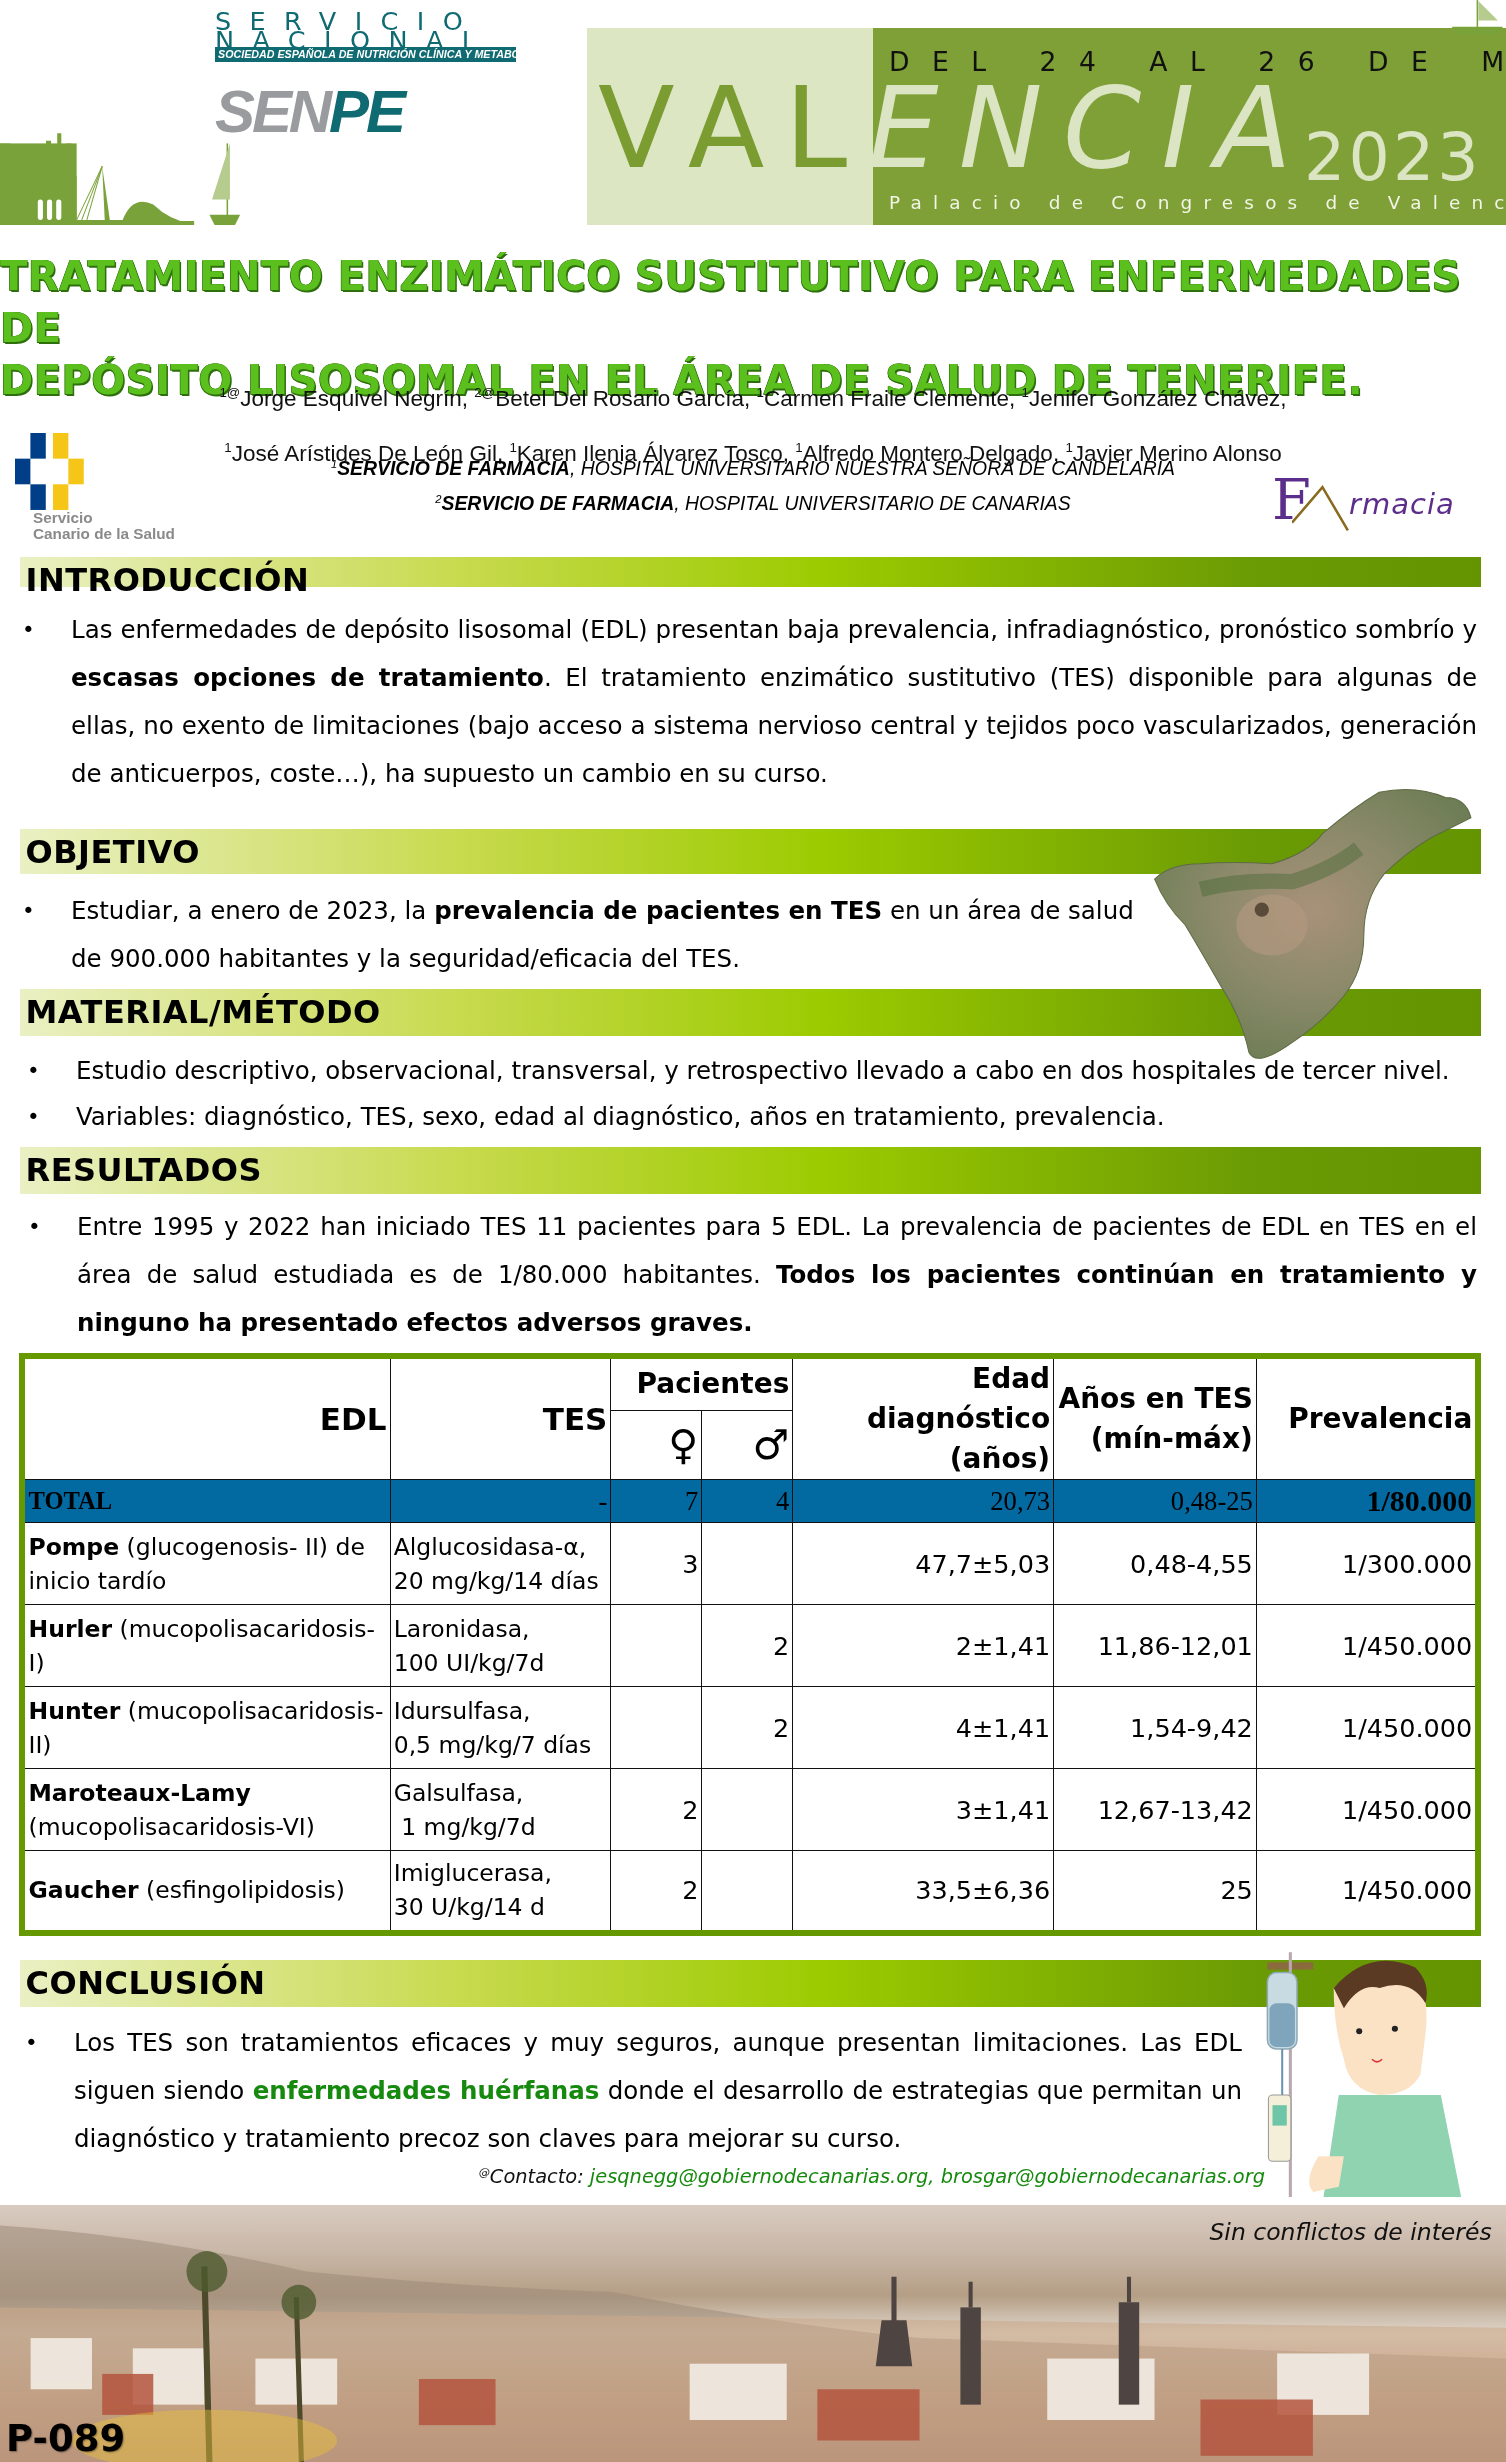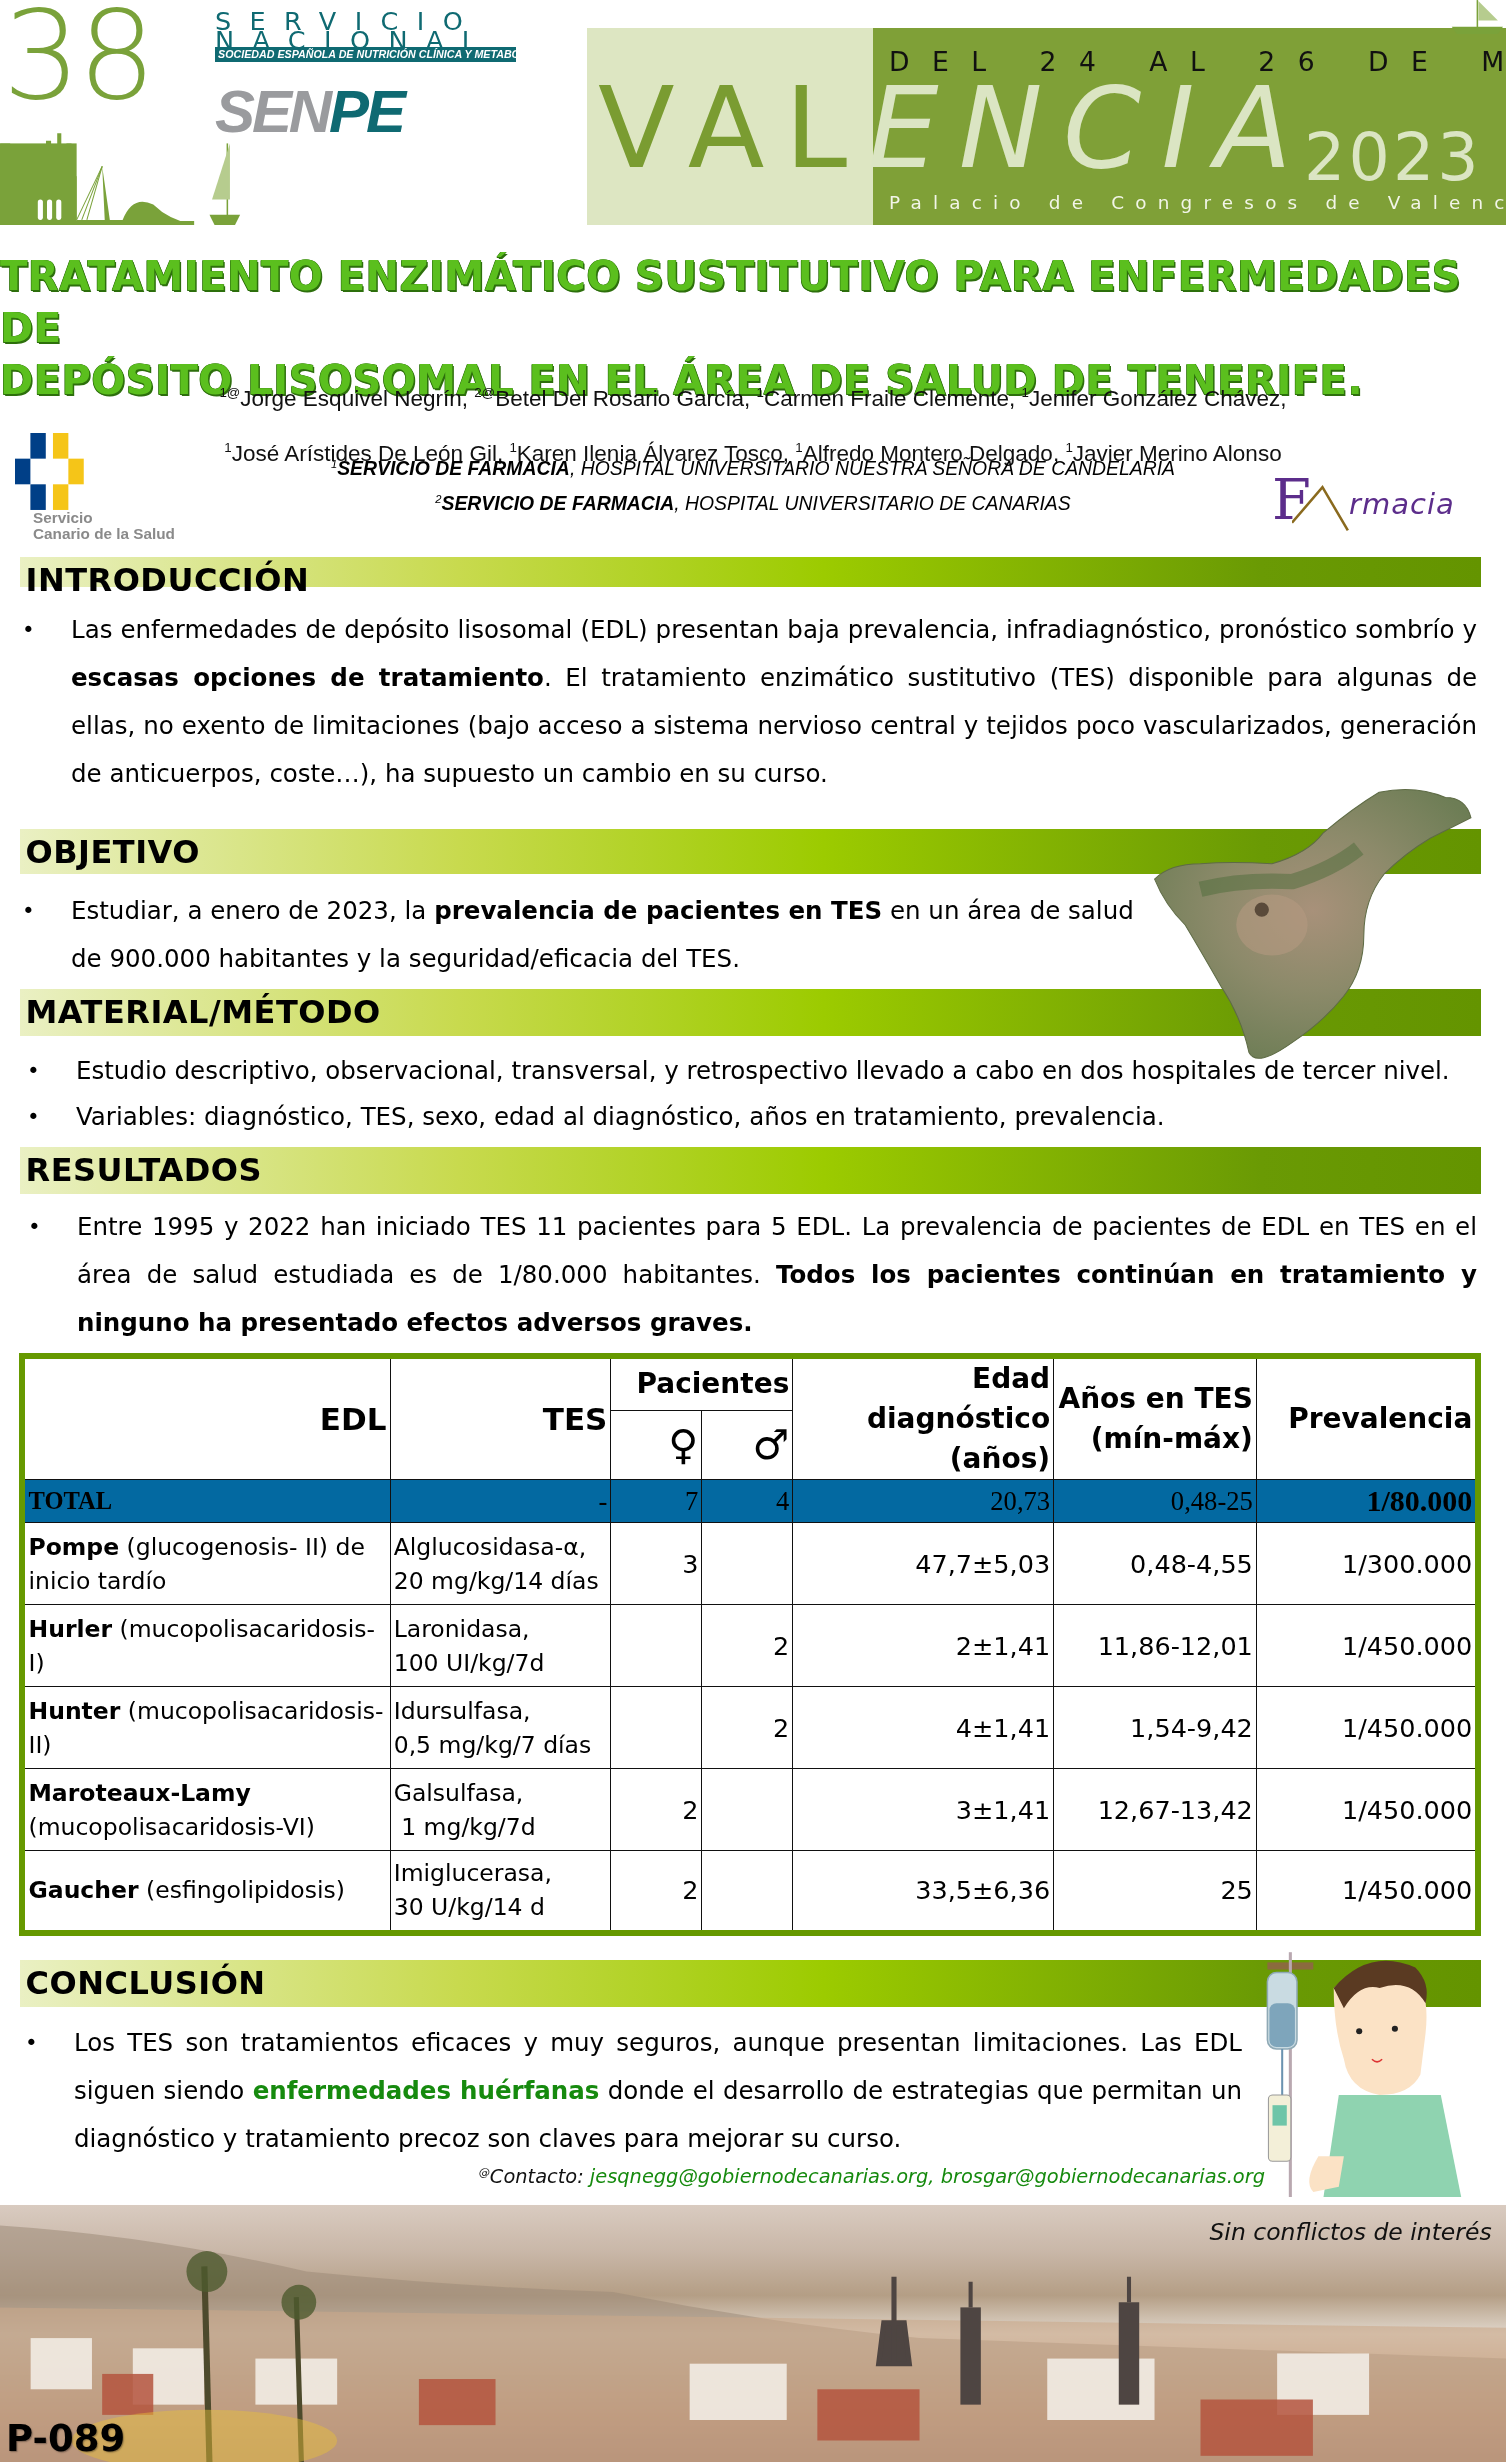--- a/index.html
+++ b/index.html
@@ -79,21 +79,20 @@
   .footer { position: absolute; left: 0; top: 2205px; width: 1506px; height: 258px; overflow: hidden;
     background: linear-gradient(180deg, #d9cbc0 0%, #c9b7a8 18%, #b49e85 35%, #e1d7cc 50%, #d4b59b 65%, #c98a6c 82%, #a86450 100%); }
   .footer .mtn { position: absolute; left: 0; top: 0; width: 1506px; height: 258px; }
   .noconf { position: absolute; right: 14.3px; top: 2218px; font-family: "DejaVu Sans", sans-serif; font-style: italic; font-size: 23.5px; color: #111; }
   .poster-id { position: absolute; left: 6.1px; top: 2417px; font-family: "DejaVu Sans", sans-serif; font-weight: bold; font-size: 37px; color: #000; text-shadow: 1px 1px 1.5px rgba(0,0,0,0.35); }
 </style>
 </head>
 <body>
 
 <div class="hdr">
-  <div class="num38">38</div>
   <div class="congreso">SERVICIO</div>
   <div class="nacional">NACIONAL</div>
   <div class="society-bar">SOCIEDAD ESPAÑOLA DE NUTRICIÓN CLÍNICA Y METABOLISMO</div>
   <div class="senpe">
     <span class="sen">SEN</span><span class="pe">PE</span>
   </div>
   <svg class="skyline" viewBox="0 0 1100 200" preserveAspectRatio="none">
     <path d="M0 40 L20 40 L20 70 L35 70 L35 100 L48 130 L48 90 L60 90 L60 70 L72 70 L72 60 L90 60 L90 35 L100 35 L100 50 L112 50 L112 20 L120 20 L120 50 L130 50 L130 40 L140 40 L140 95 L150 105 L150 200 Z" fill="#7aa23a"></path>
     <rect x="0" y="40" width="150" height="160" fill="#7aa23a"></rect>
     <rect x="74" y="150" width="10" height="40" fill="#fff" rx="5"></rect>

